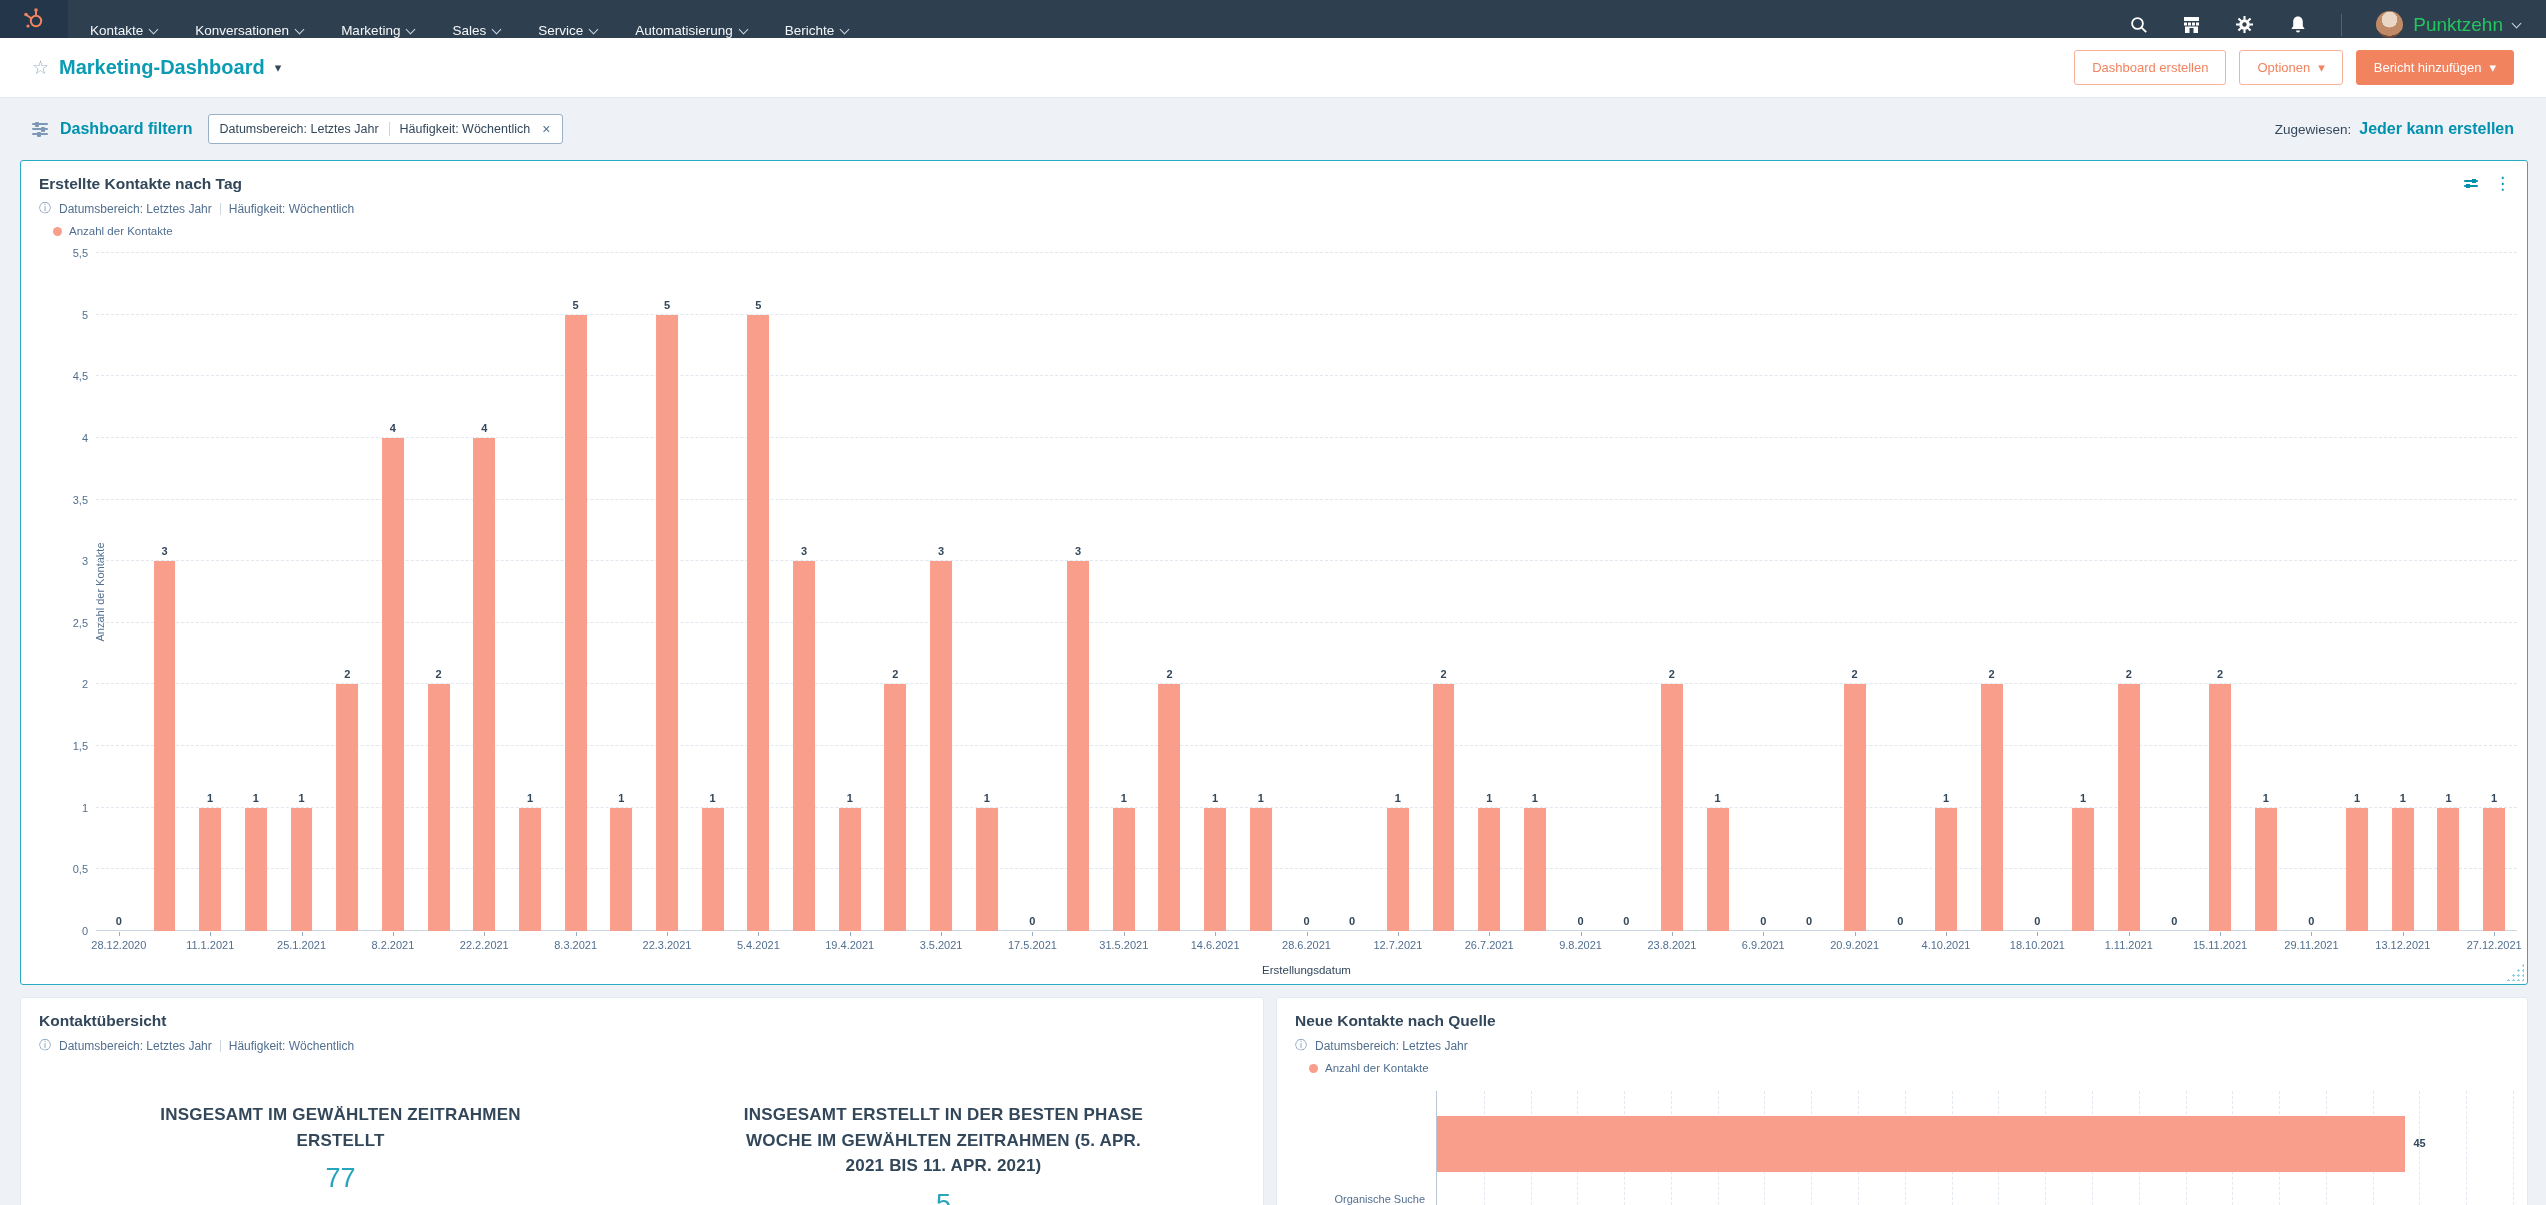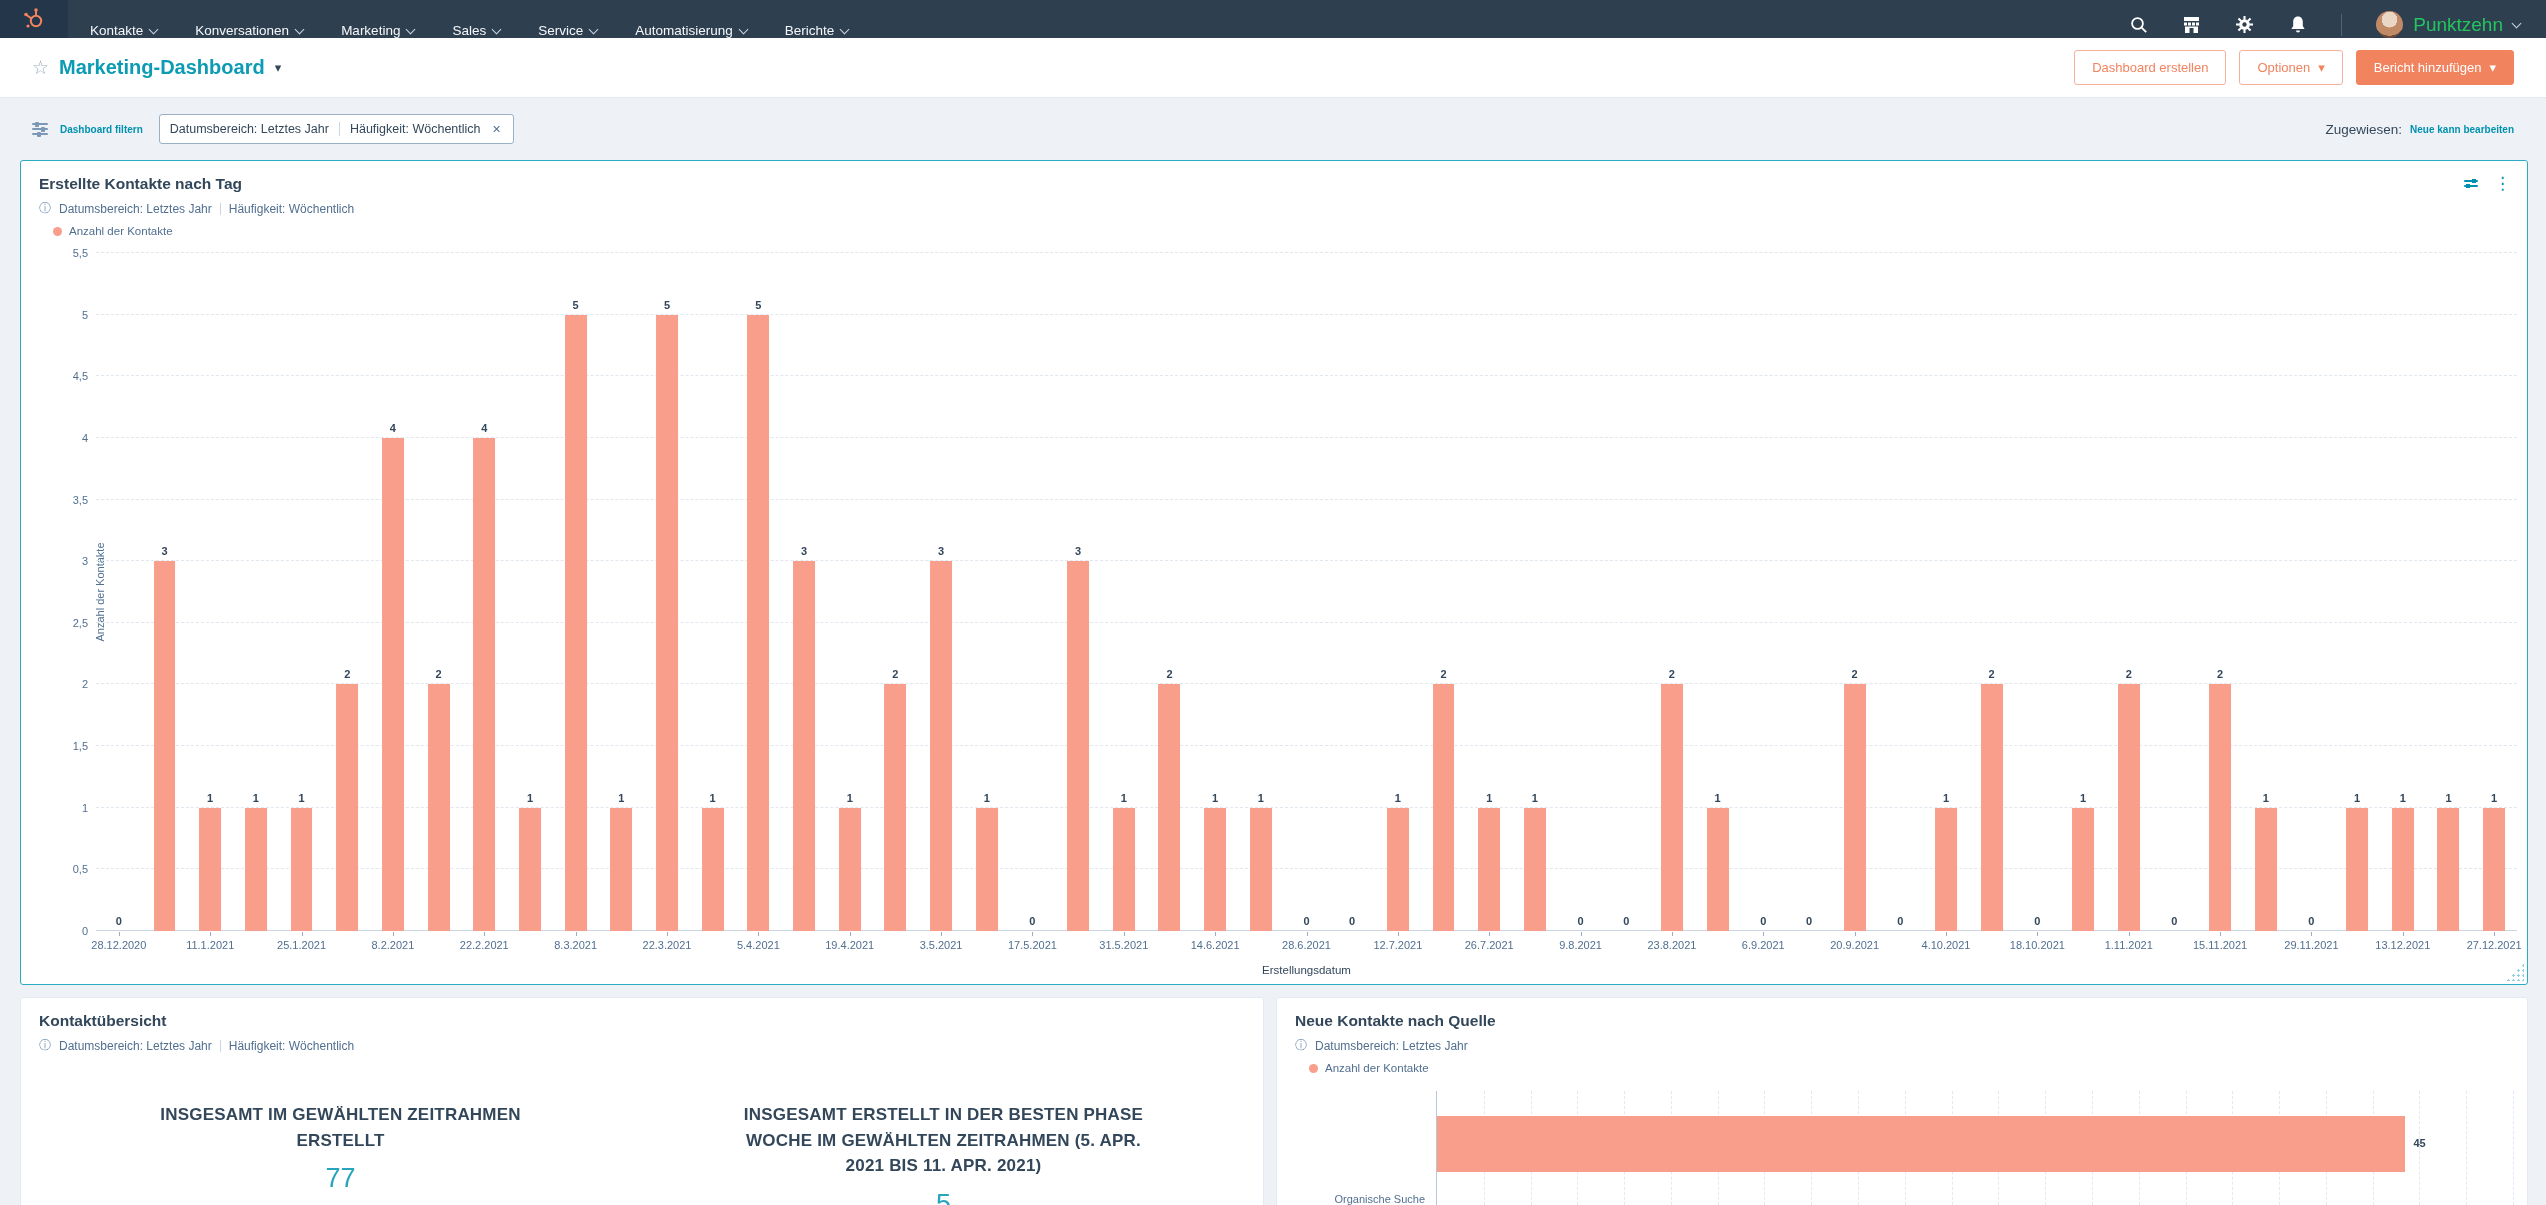--- a/index.html
+++ b/index.html
@@ -31,21 +31,21 @@
   .btn.ghost{background:#fff;border:1px solid #f8b09a;color:#f2835f;}
   .btn.primary{background:#f2835f;border:1px solid #f2835f;color:#fff;}
   
   .filter-row{position:absolute;left:0;top:98px;width:100%;height:62px;display:flex;align-items:center;padding:0 32px;box-sizing:border-box;}
   .sliders-icon{display:inline-flex;flex-direction:column;gap:3px;margin-right:12px;cursor:pointer;}
   .sliders-icon i{display:block;width:16px;height:2px;background:#7c98b6;border-radius:1px;position:relative;}
   .sliders-icon i::after{content:"";position:absolute;top:-1.5px;width:4px;height:5px;background:#7c98b6;border-radius:1px;}
   .sliders-icon i:nth-child(1)::after{left:3px;}
   .sliders-icon i:nth-child(2)::after{left:9px;}
   .sliders-icon i:nth-child(3)::after{left:5px;}
-  .teal-link{color:#0091ae;font-size:10px;font-weight:bold;cursor:pointer;}
+  .teal-link{color:#0091ae;font-size:16px;font-weight:bold;cursor:pointer;}
   .chip{display:flex;align-items:center;gap:10px;background:#fff;border:1px solid #99b0c7;border-radius:3px;padding:6px 10px;margin-left:16px;font-size:12.5px;color:#33475b;}
   .chip .sep{width:1px;height:14px;background:#cbd6e2;}
   .chip .close{color:#516f90;font-size:14px;cursor:pointer;padding:0 2px;}
   .assigned{margin-left:auto;font-size:13.5px;color:#33475b;display:flex;gap:8px;align-items:center;}
   
   .card{background:#fff;position:absolute;border-radius:3px;}
   .card h3{margin:0;font-size:15.5px;color:#33475b;}
   .card .sub{display:flex;align-items:center;gap:8px;font-size:12px;color:#516f90;margin-top:7px;}
   .info-i{color:#7c98b6;font-size:12px;}
   .sub .bar-sep{width:1px;height:12px;background:#cbd6e2;}
@@ -209,21 +209,21 @@
     </span>
   <span class="teal-link">Dashboard filtern</span>
   <span class="chip">
     <span>Datumsbereich: Letztes Jahr</span>
     <span class="sep"></span>
     <span>Häufigkeit: Wöchentlich</span>
     <span class="close">×</span>
   </span>
   <span class="assigned">
     <span>Zugewiesen:</span>
-    <span class="teal-link">Neue kann bearbeiten</span>
+    <span class="teal-link">Jeder kann erstellen</span>
   </span>
 </div>
 
 <div class="card chart-card">
   <h3>Erstellte Kontakte nach Tag</h3>
   <div class="sub">
     <span class="info-i">ⓘ</span>
     <span>Datumsbereich: Letztes Jahr</span>
     <span class="bar-sep"></span>
     <span>Häufigkeit: Wöchentlich</span>

